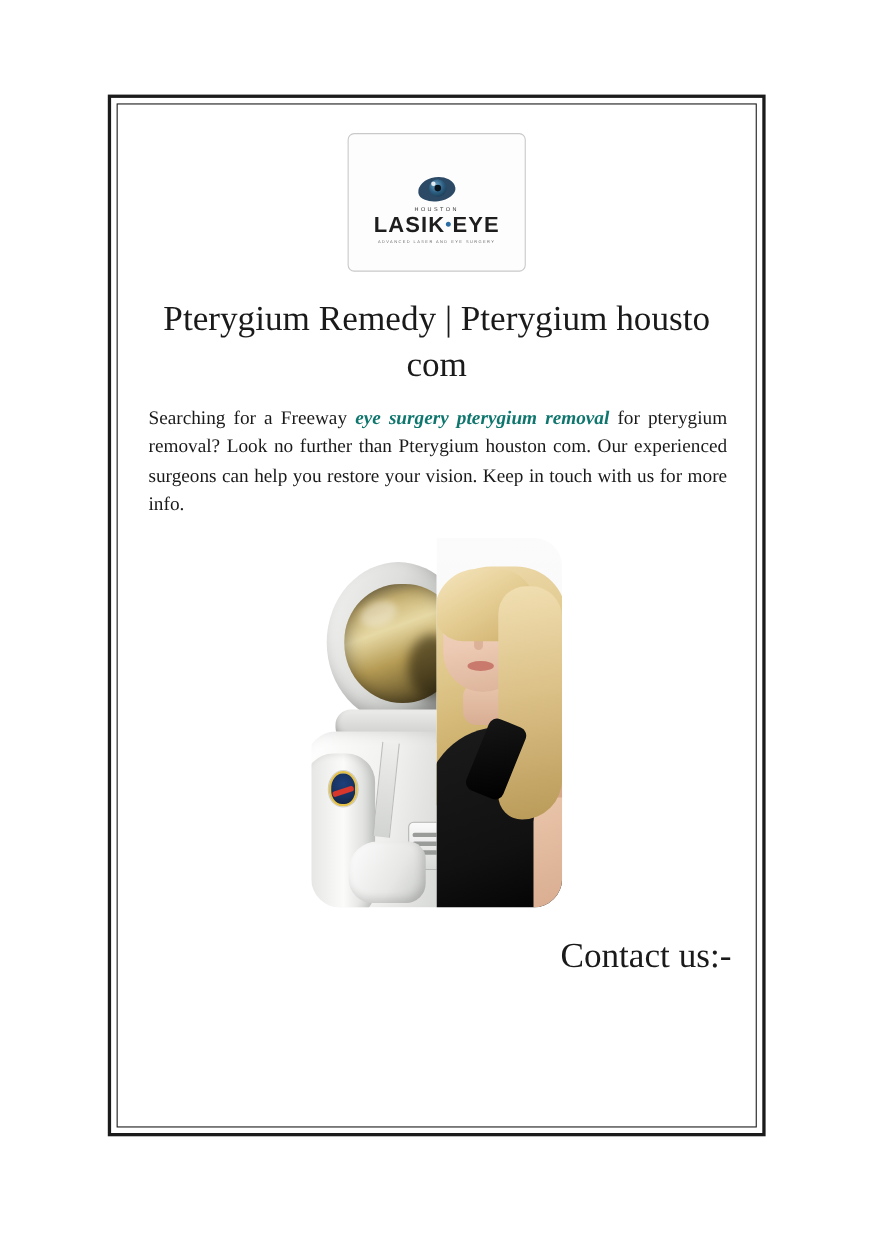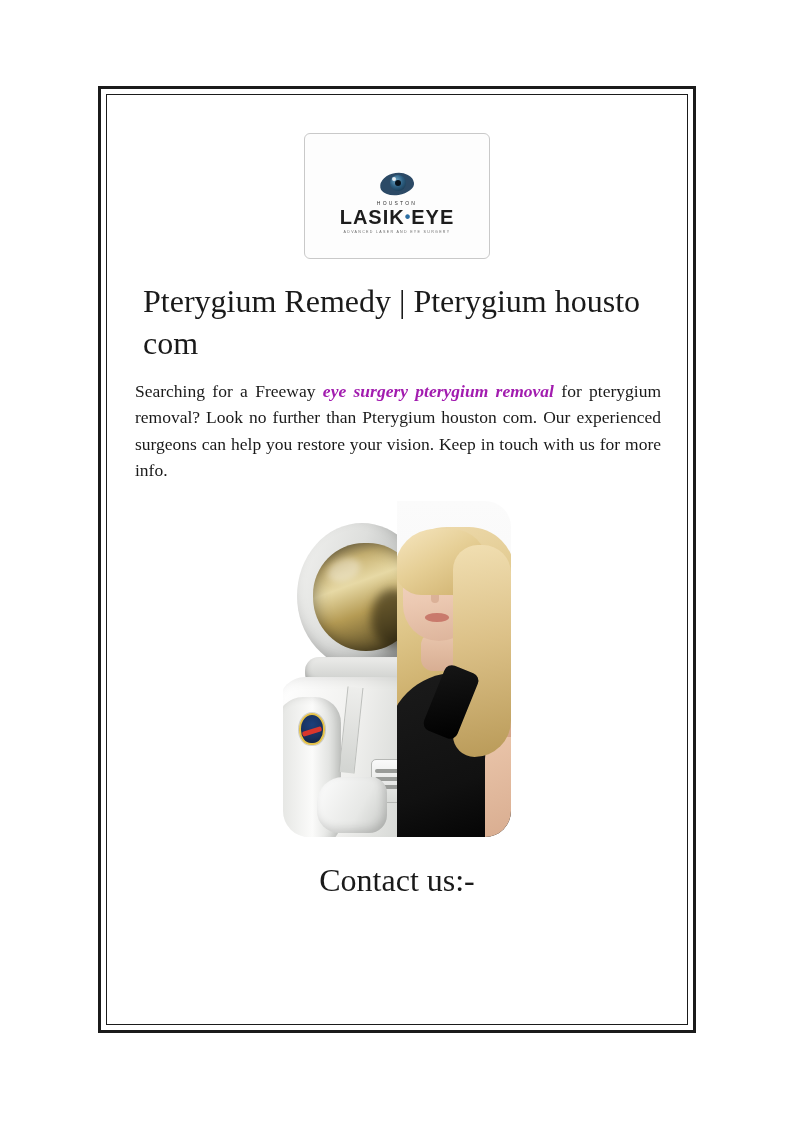--- a/index.html
+++ b/index.html
@@ -40,23 +40,23 @@
     position: absolute;
     left: 0;
     top: 0;
     width: 100%;
     height: 100%;
     padding: 26px 22px 10px 22px;
   }
 
   
   .logo-box {
-    width: 186px;
+    width: 162px;
     height: 126px;
-    margin: 12px auto;
+    margin: 0 auto;
     border: 1px solid #c9c9c9;
     border-radius: 6px;
     background: #fdfdfd;
     display: flex;
     flex-direction: column;
     align-items: center;
     justify-content: center;
   }
   .logo-inner {
     display: flex;
@@ -120,37 +120,38 @@
     font-family: "Liberation Sans", sans-serif;
     font-size: 3.6px;
     letter-spacing: 1.3px;
     color: #6a6a6a;
     margin-top: 3px;
   }
 
   
   .title {
     margin: 22px 14px 0 14px;
+    text-align: center;
     font-size: 32px;
     line-height: 1.30;
     color: #1a1a1a;
     font-weight: 400;
   }
 
   
   .paragraph {
     margin: 14px 4px 0 6px;
     text-align: justify;
     text-align-last: left;
     font-size: 17.5px;
     line-height: 1.50;
     color: #1a1a1a;
   }
   .paragraph .kw {
-    color: #a21caf;
+    color: #0f766e;
     font-style: italic;
     font-weight: 700;
   }
 
   
   .photo-wrap {
     margin: 18px auto 0 auto;
     width: 228px;
     height: 336px;
     border-radius: 26px;
@@ -380,21 +381,21 @@
     position: absolute;
     left: 88px; top: 236px;
     width: 42px; height: 112px;
     border-radius: 22px 14px 0 0;
     background: linear-gradient(160deg, #eac5aa 0%, #d6a98c 100%);
   }
 
   
   .contact-heading {
     margin-top: 26px;
-    text-align: center;
+    text-align: right;
     font-size: 32px;
     color: #1a1a1a;
     line-height: 1.1;
   }
   .contact-lines {
     margin-top: 6px;
     text-align: center;
     font-size: 18.5px;
     line-height: 1.42;
     color: #1a1a1a;

